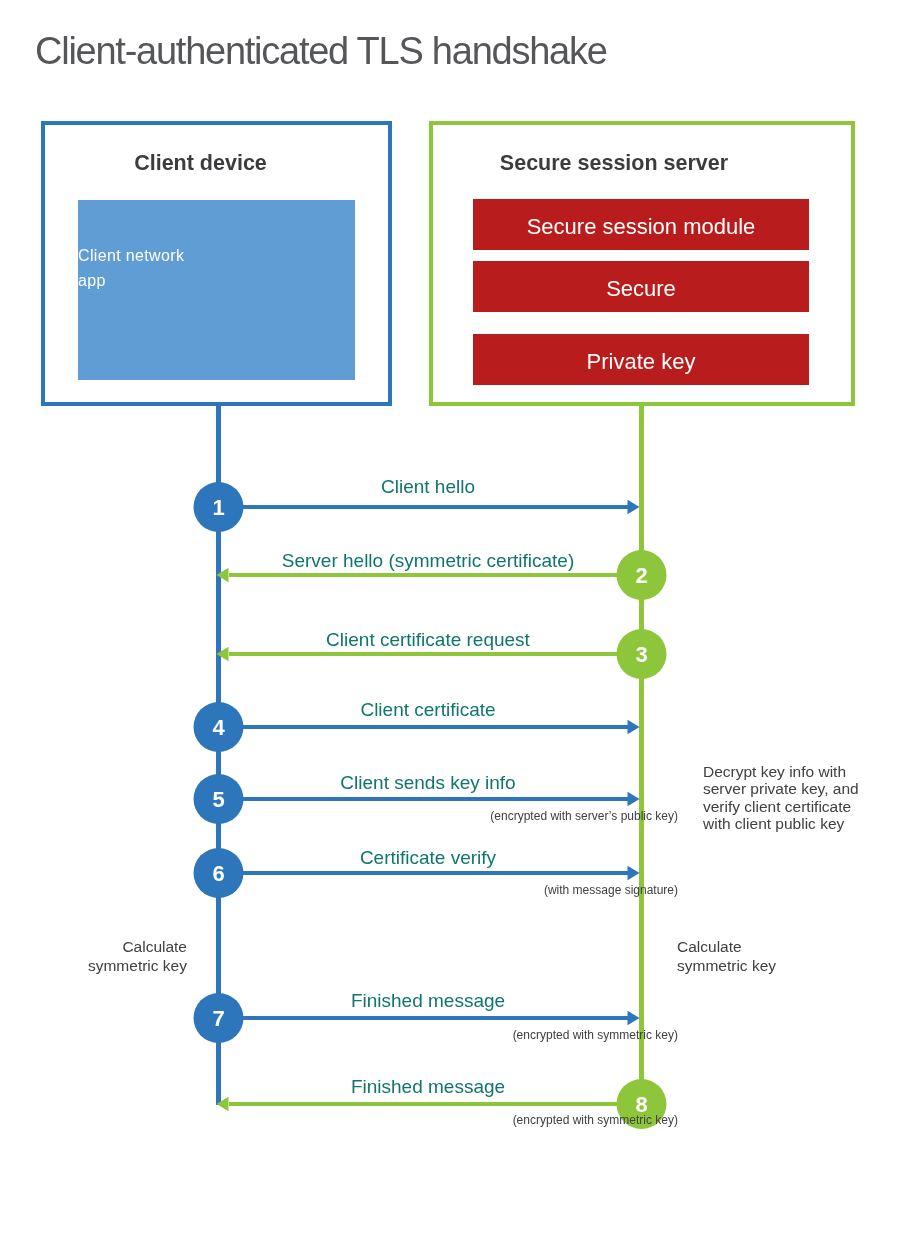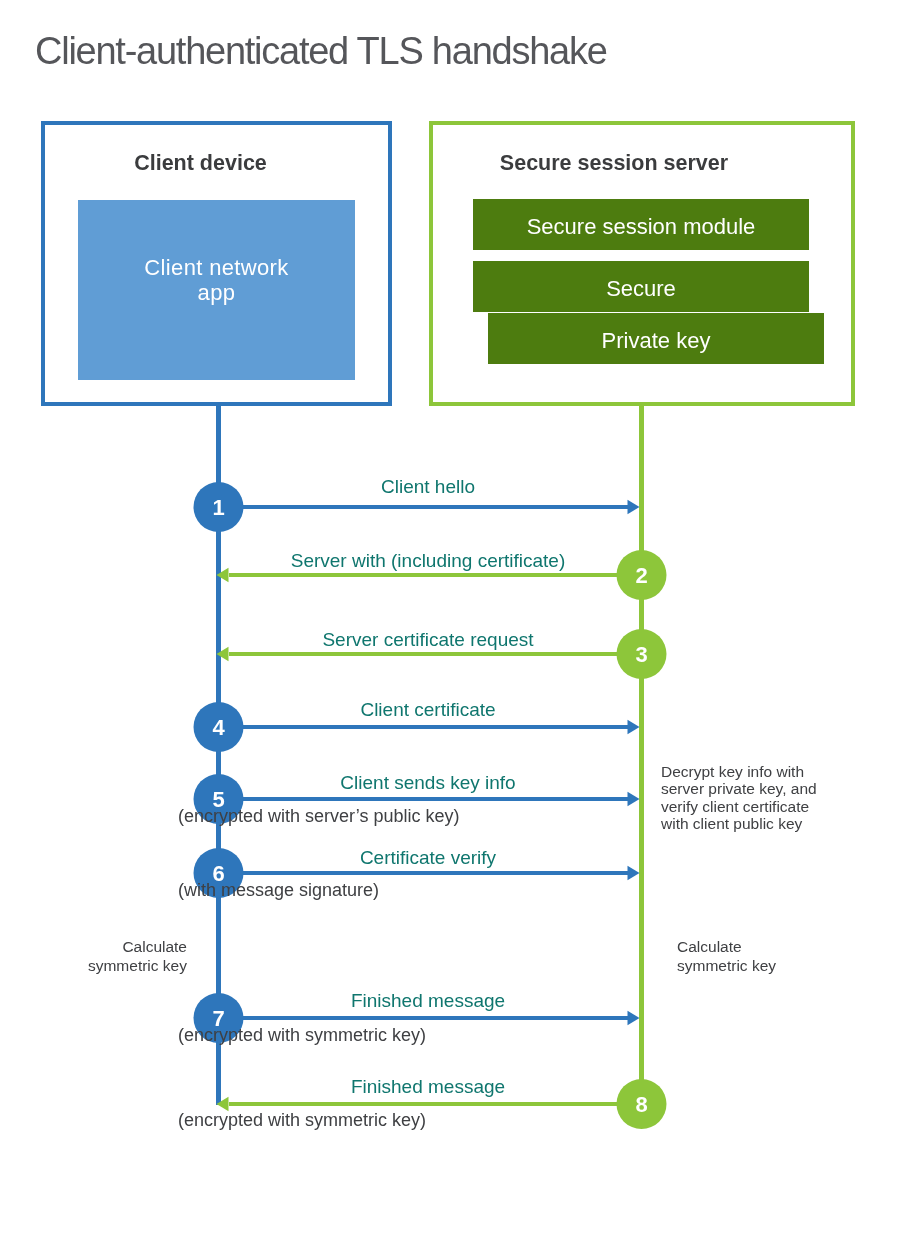--- a/index.html
+++ b/index.html
@@ -4,40 +4,40 @@
 <style>
   html,body{margin:0;padding:0;background:#ffffff;}
   body{width:900px;height:1256px;position:relative;font-family:"Liberation Sans",sans-serif;overflow:hidden;}
   .abs{position:absolute;}
   .title{left:35px;top:30px;font-size:38px;color:#55565a;letter-spacing:-1.25px;}
   .box{box-sizing:border-box;position:absolute;top:121px;height:285px;}
   .clientbox{left:41px;width:351px;border:4px solid #2e76bb;}
   .serverbox{left:429px;width:426px;border:4px solid #8dc63a;}
   .boxtitle{position:absolute;left:0;width:100%;top:152px;text-align:center;font-weight:bold;font-size:21.5px;color:#3b3c3e;line-height:22px;}
   .bluerect{left:78px;top:200px;width:277px;height:180px;background:#609dd5;}
-  .bluerect-text{left:78px;top:255px;width:277px;text-align:center;color:#fff;font-size:22px;line-height:25px;letter-spacing:0.35px;}
-  .bar{left:473px;width:336px;height:51px;background:#4d7c0f;color:#fff;font-size:22px;text-align:center;line-height:55px;}
+  .bluerect-text{left:78px;top:243px;width:277px;text-align:left;color:#fff;font-size:16px;line-height:25px;letter-spacing:0.35px;}
+  .bar{left:473px;width:336px;height:51px;background:#b91c1c;color:#fff;font-size:22px;text-align:center;line-height:55px;}
   .lbl{left:178px;width:500px;text-align:center;font-size:19px;line-height:22px;color:#0f766e;}
-  .sm{left:178px;width:500px;text-align:left;font-size:18px;line-height:17px;color:#3f4043;}
+  .sm{left:178px;width:500px;text-align:right;font-size:12px;line-height:17px;color:#3f4043;}
   .side{font-size:15.5px;line-height:19px;color:#3f4043;}
 </style>
 </head>
 <body>
   <div class="abs title">Client-authenticated TLS handshake</div>
 
   <div class="box clientbox"></div>
   <div class="abs boxtitle" style="left:41px;width:319px;">Client device</div>
   <div class="abs bluerect"></div>
   <div class="abs bluerect-text">Client network<br>app</div>
 
   <div class="box serverbox"></div>
   <div class="abs boxtitle" style="left:429px;width:370px;">Secure session server</div>
   <div class="abs bar" style="top:199px;">Secure session module</div>
   <div class="abs bar" style="top:261px;">Secure</div>
-  <div class="abs bar" style="top:313px;margin-left:15px;">Private key</div>
+  <div class="abs bar" style="top:334px;">Private key</div>
 
   <svg class="abs" style="left:0;top:0;" width="900" height="1256" viewBox="0 0 900 1256">
     <g stroke-linecap="butt">
 
       <line x1="218.5" y1="405" x2="218.5" y2="1105" stroke="#2e76bb" stroke-width="5"></line>
       <line x1="641.5" y1="405" x2="641.5" y2="1104" stroke="#8dc63a" stroke-width="5"></line>
 
       <g stroke="#2e76bb" stroke-width="4" fill="#2e76bb">
         <line x1="220" y1="507" x2="629" y2="507"></line>
         <polygon stroke="none" points="627.5,499.8 639.5,507 627.5,514.2"></polygon>
@@ -77,27 +77,27 @@
         <text x="218.5" y="735">4</text>
         <text x="218.5" y="807">5</text>
         <text x="218.5" y="881">6</text>
         <text x="218.5" y="1026">7</text>
         <text x="641.5" y="1112">8</text>
       </g>
     </g>
   </svg>
 
   <div class="abs lbl" style="top:476px;">Client hello</div>
-  <div class="abs lbl" style="top:550px;">Server with (including certificate)</div>
-  <div class="abs lbl" style="top:629px;">Server certificate request</div>
+  <div class="abs lbl" style="top:550px;">Server hello (symmetric certificate)</div>
+  <div class="abs lbl" style="top:629px;">Client certificate request</div>
   <div class="abs lbl" style="top:699px;">Client certificate</div>
   <div class="abs lbl" style="top:772px;">Client sends key info</div>
   <div class="abs sm" style="top:808px;">(encrypted with server’s public key)</div>
   <div class="abs lbl" style="top:847px;">Certificate verify</div>
   <div class="abs sm" style="top:882px;">(with message signature)</div>
   <div class="abs lbl" style="top:990px;">Finished message</div>
   <div class="abs sm" style="top:1027px;">(encrypted with symmetric key)</div>
   <div class="abs lbl" style="top:1076px;">Finished message</div>
   <div class="abs sm" style="top:1112px;">(encrypted with symmetric key)</div>
 
   <div class="abs side" style="left:0px;width:187px;top:937px;text-align:right;">Calculate<br>symmetric key</div>
   <div class="abs side" style="left:677px;top:937px;">Calculate<br>symmetric key</div>
-  <div class="abs side" style="left:661px;top:763px;line-height:17.3px;">Decrypt key info with<br>server private key, and<br>verify client certificate<br>with client public key</div>
+  <div class="abs side" style="left:703px;top:763px;line-height:17.3px;">Decrypt key info with<br>server private key, and<br>verify client certificate<br>with client public key</div>
 
 </body></html>

